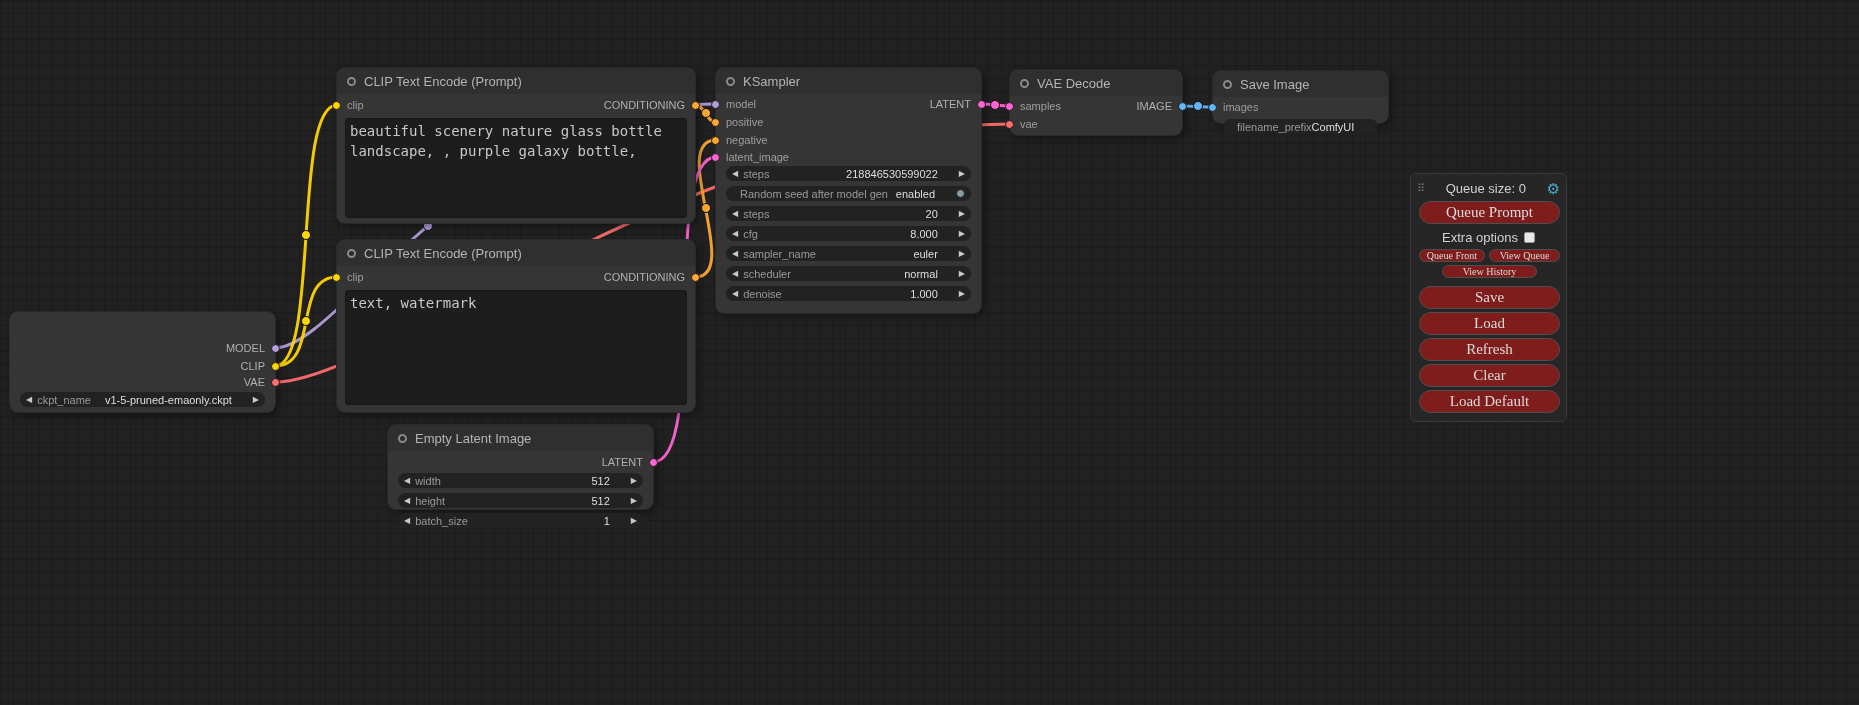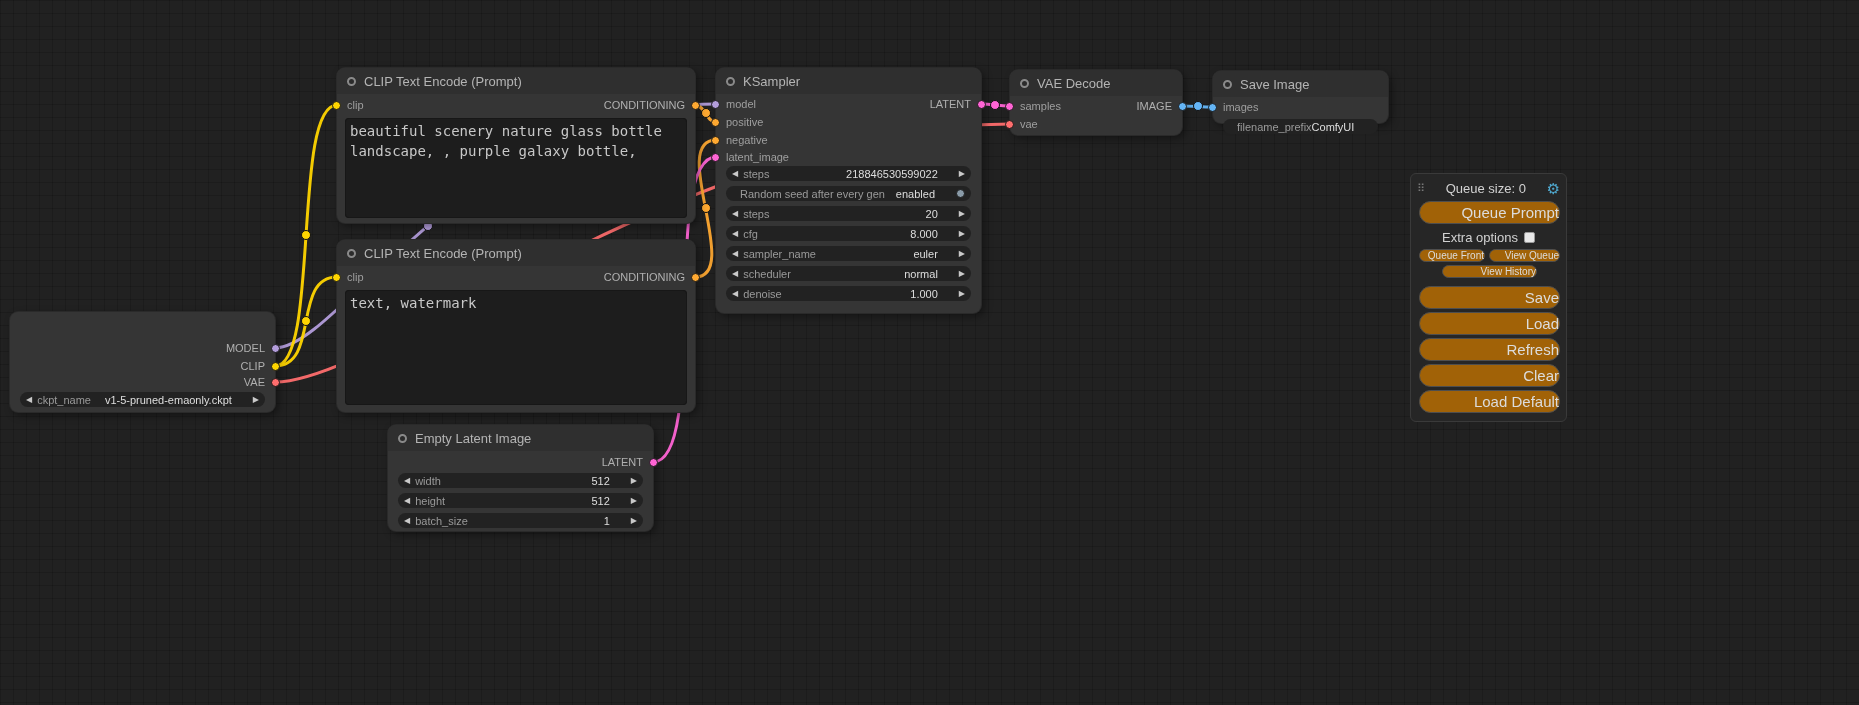--- a/index.html
+++ b/index.html
@@ -54,22 +54,22 @@
 
   #queue-panel {
     position:absolute; z-index:3; left:1410px; top:173px; width:157px; height:249px;
     background:#262626; border:1px solid #3a3a3a; border-radius:6px;
   }
   .qp-header { position:absolute; left:6px; right:6px; top:5px; height:18px; display:flex; align-items:center; }
   .qp-handle { color:#787878; font-size:11px; line-height:1; cursor:grab; }
   .qp-title { flex:1; text-align:center; color:#d2d2d2; font-size:13px; }
   .qp-gear { font-size:15px; line-height:1; cursor:pointer; }
   .qp-btn {
-    position:absolute; background:#a16207; border:1px solid #4e4e4e; color:#dcdcdc;
-    border-radius:12px; font-family:Liberation Sans, sans-serif; text-align:right; cursor:pointer;
+    position:absolute; background:#7f1d1d; border:1px solid #4e4e4e; color:#dcdcdc;
+    border-radius:12px; font-family:Liberation Serif, serif; text-align:center; cursor:pointer;
   }
   .qp-big { left:8px; width:141px; height:23px; font-size:15px; }
   .qp-small { height:13px; font-size:10px; line-height:11px; border-radius:8px; padding:0; }
   .qp-extra { position:absolute; left:0; right:0; top:56px; height:14px; display:flex; align-items:center; justify-content:center; gap:6px; color:#d2d2d2; font-size:13px; }
   .qp-checkbox { width:11px; height:11px; background:#e8e8e8; border:1px solid #9a9a9a; border-radius:2px; cursor:pointer; }
 </style>
 </head>
 <body>
 
 <div id="canvas">
@@ -140,21 +140,21 @@
       <span class="dot" style="background: rgb(255, 213, 0);"></span>
       <span class="plabel">clip</span>
     </div>
     <div class="port out" style="top:31px">
       <span class="dot" style="background: rgb(255, 169, 49);"></span>
       <span class="plabel">CONDITIONING</span>
     </div>
     <div class="ntext" style="top:50px;height:115px">text, watermark</div>
   </div>
 
-  <div class="node" style="left:388px;top:425px;width:265px;height:106px">
+  <div class="node" style="left:388px;top:425px;width:265px;height:84px">
     <div class="ntitle">
       <span class="tdot"></span>
       <span>Empty Latent Image</span>
     </div>
     <div class="port out" style="top:31px">
       <span class="dot" style="background: rgb(255, 100, 213);"></span>
       <span class="plabel">LATENT</span>
     </div>
     <div class="widget" style="top:48px">
       <span class="arrow">◀</span>
@@ -201,21 +201,21 @@
       <span class="dot" style="background: rgb(255, 100, 213);"></span>
       <span class="plabel">LATENT</span>
     </div>
     <div class="widget" style="top:98px">
       <span class="arrow">◀</span>
       <span class="wlabel">steps</span>
       <span class="wvalue">218846530599022</span>
       <span class="arrow">▶</span>
     </div>
     <div class="widget no-arrows" style="top:118px">
-      <span class="wlabel">Random seed after every gen</span>
+      <span class="wlabel">Random seed after model gen</span>
       <span class="wvalue">enabled</span>
       <span class="knob" style="background: rgb(138, 155, 168);"></span>
     </div>
     <div class="widget" style="top:138px">
       <span class="arrow">◀</span>
       <span class="wlabel">steps</span>
       <span class="wvalue">20</span>
       <span class="arrow">▶</span>
     </div>
     <div class="widget" style="top:158px">

